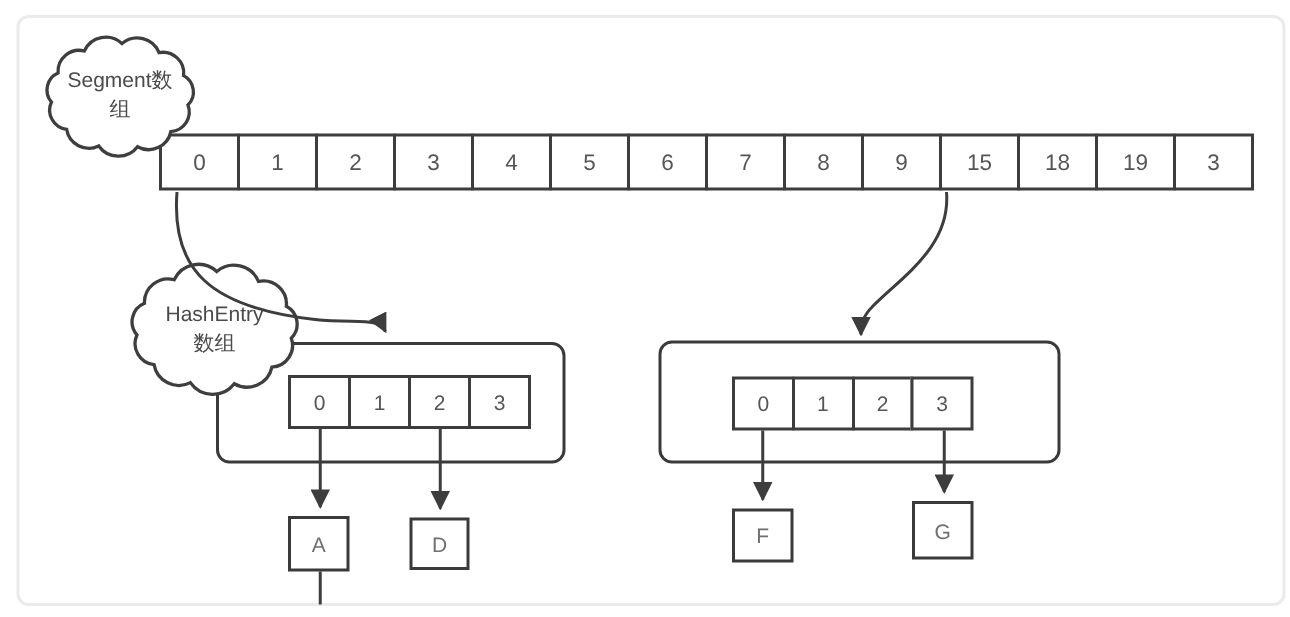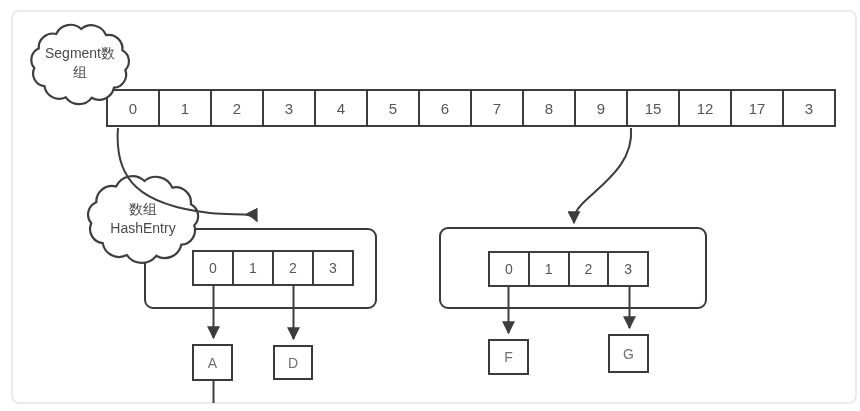--- a/index.html
+++ b/index.html
@@ -67,22 +67,22 @@
     <div class="cell">1</div>
     <div class="cell">2</div>
     <div class="cell">3</div>
     <div class="cell">4</div>
     <div class="cell">5</div>
     <div class="cell">6</div>
     <div class="cell">7</div>
     <div class="cell">8</div>
     <div class="cell">9</div>
     <div class="cell">15</div>
-    <div class="cell">12</div>
-    <div class="cell">17</div>
+    <div class="cell">18</div>
+    <div class="cell">19</div>
     <div class="cell">3</div>
   </div>
 
   <div class="bucket bucket-left"></div>
   <div class="inner-array inner-left">
     <div class="cell">0</div>
     <div class="cell">1</div>
     <div class="cell">2</div>
     <div class="cell">3</div>
   </div>
@@ -119,17 +119,17 @@
     <path class="wire" d="M 629.5 287 V 328" marker-end="url(#ah)"></path>
 
     <path class="wire" d="M 213.5 381 V 403"></path>
   </svg>
 
   <div class="cloud-label cloud-label-segment">
     <div>Segment数</div>
     <div>组</div>
   </div>
   <div class="cloud-label cloud-label-hashentry">
+    <div>HashEntry</div>
     <div>数组</div>
-    <div>HashEntry</div>
   </div>
 
 </div>
 
 </body></html>

